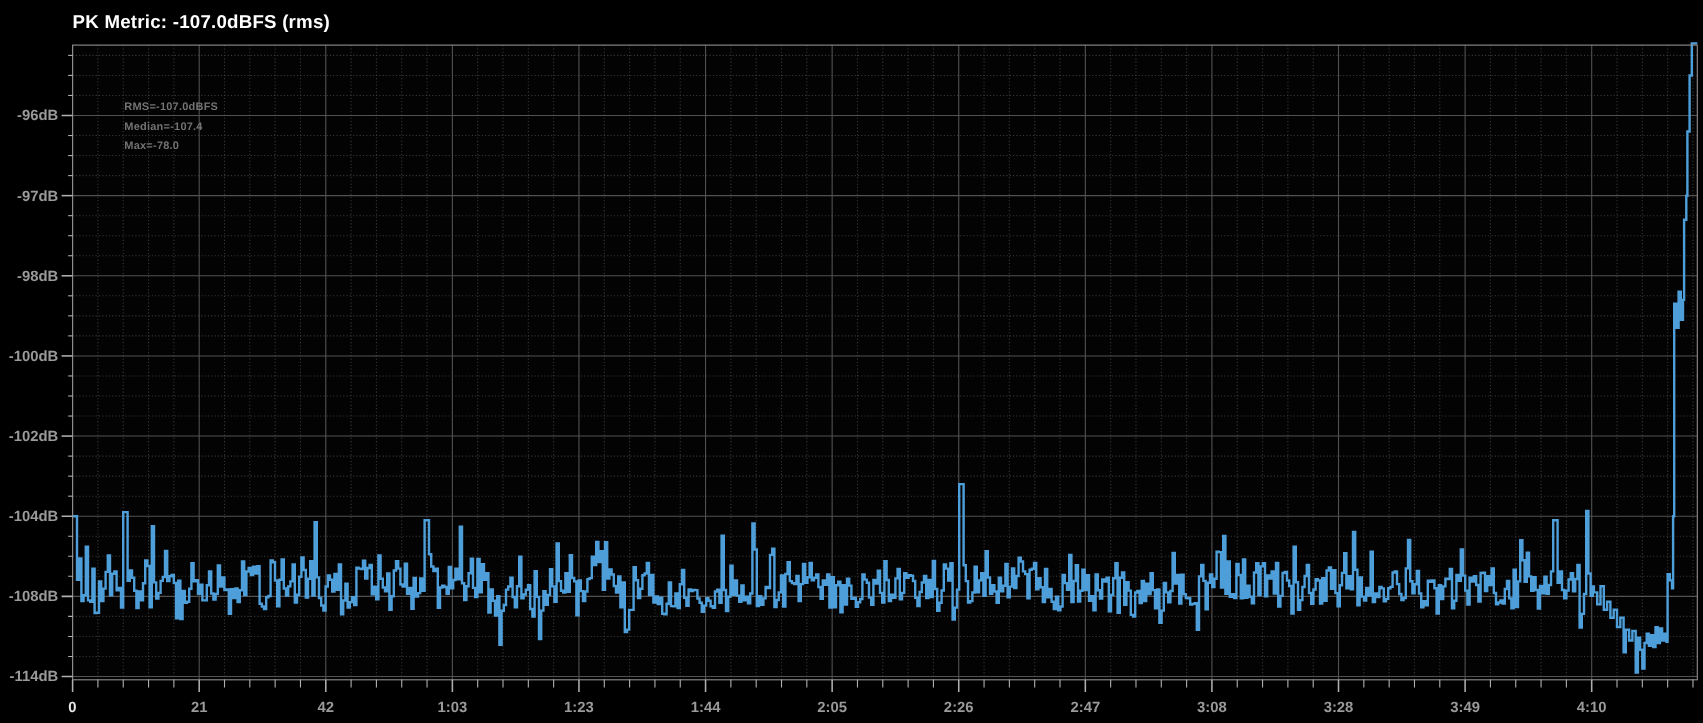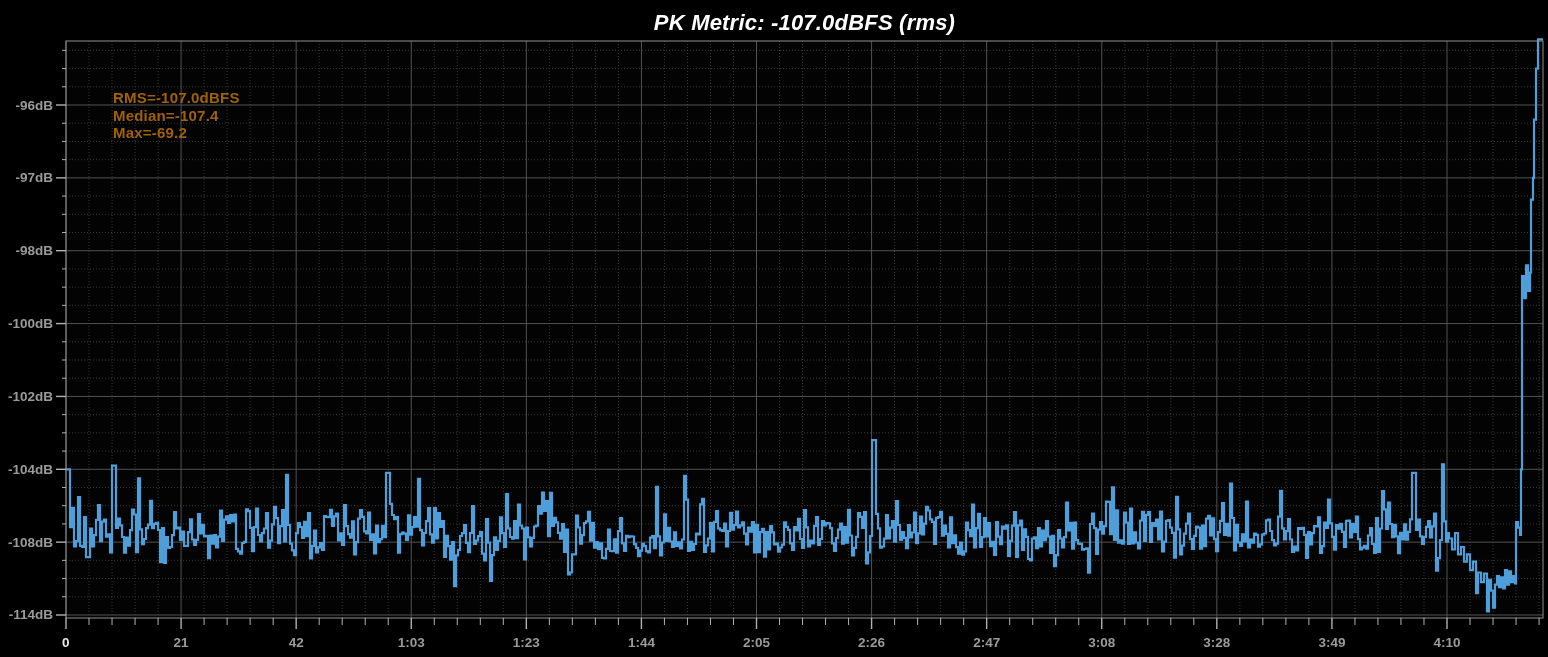--- a/index.html
+++ b/index.html
@@ -1,20 +1,20 @@
 <!DOCTYPE html>
 <html><head>
 <meta charset="utf-8">
 <style>
   html,body{margin:0;padding:0;background:#000;width:1548px;height:657px;overflow:hidden;
     font-family:"Liberation Sans",sans-serif;}
   .chart-root{position:relative;width:1548px;height:657px;background:#000;}
-  .chart-title{position:absolute;left:66px;top:10px;width:1477px;text-align:center;
-    color:#ffffff;font-size:22px;font-weight:bold;letter-spacing:0.2px;font-style:italic;}
-  .stats-overlay{position:absolute;left:113px;top:89px;color:#a16207;font-size:15px;
+  .chart-title{position:absolute;left:66px;top:10px;width:1477px;text-align:left;
+    color:#ffffff;font-size:17px;font-weight:bold;letter-spacing:0.2px;}
+  .stats-overlay{position:absolute;left:113px;top:89px;color:#737373;font-size:10px;
     font-weight:bold;line-height:17.5px;letter-spacing:0.2px;}
   .stats-gap{height:9px;}
   svg{position:absolute;left:0;top:0;}
   text{font-family:"Liberation Sans",sans-serif;font-weight:bold;}
 </style>
 </head>
 <body>
 
 <div class="chart-root">
   <div class="chart-title">PK Metric: -107.0dBFS (rms)</div>
@@ -237,17 +237,17 @@
       <line x1="1470.016666666666" y1="618" x2="1470.016666666666" y2="625" stroke="#b0b0b0" stroke-width="1"></line>
       <line x1="1493.0333333333326" y1="618" x2="1493.0333333333326" y2="625" stroke="#b0b0b0" stroke-width="1"></line>
       <line x1="1516.0499999999993" y1="618" x2="1516.0499999999993" y2="625" stroke="#b0b0b0" stroke-width="1"></line>
       <line x1="1539.066666666666" y1="618" x2="1539.066666666666" y2="625" stroke="#b0b0b0" stroke-width="1"></line>
     </svg>
 
   <div class="stats-overlay">
     <div>
         <div>RMS=-107.0dBFS</div>
         <div>Median=-107.4</div>
-        <div>Max=-69.2</div>
+        <div>Max=-78.0</div>
       </div>
     <div class="stats-gap"></div>
   </div>
 </div>
 
 </body></html>

